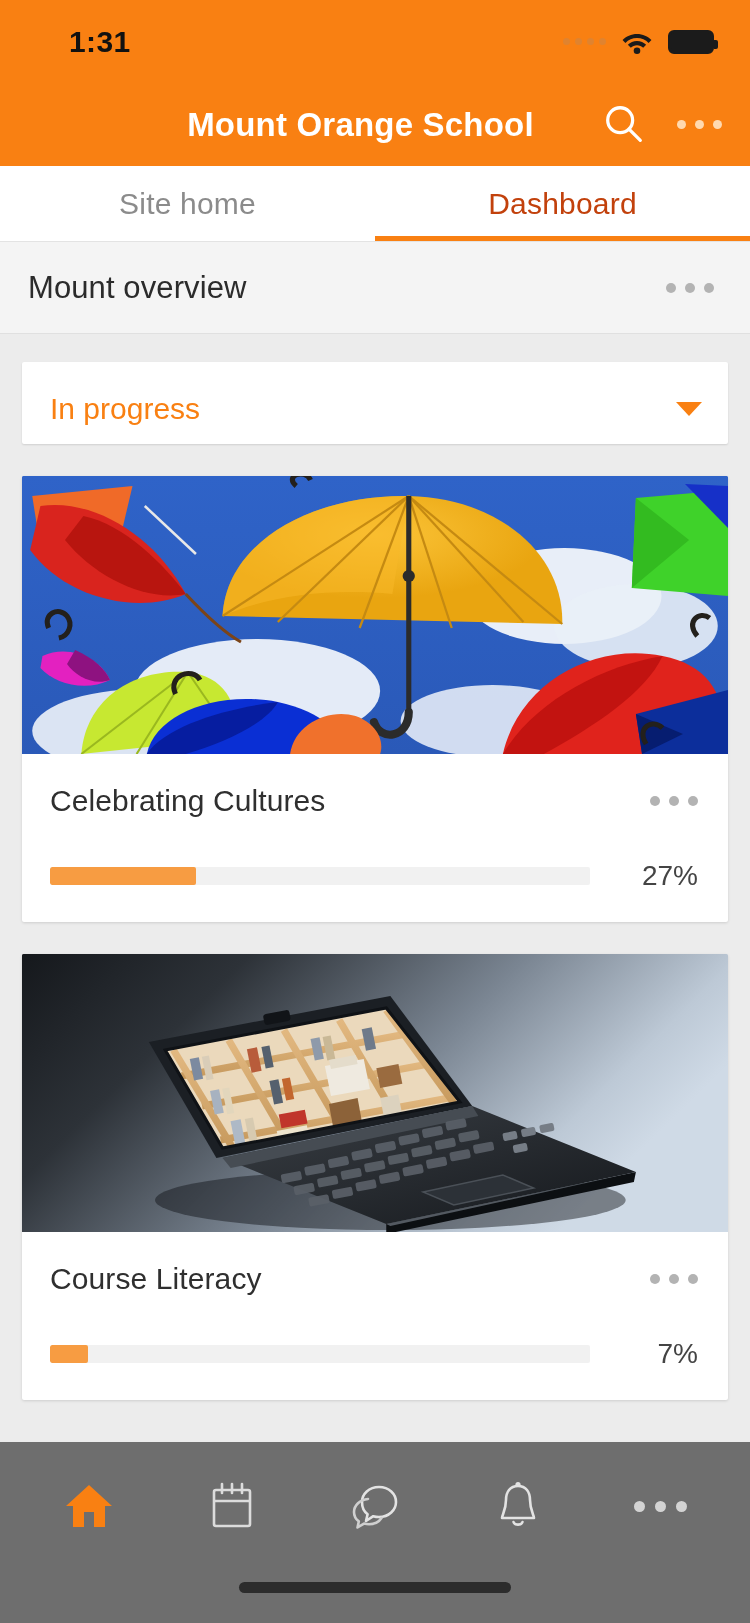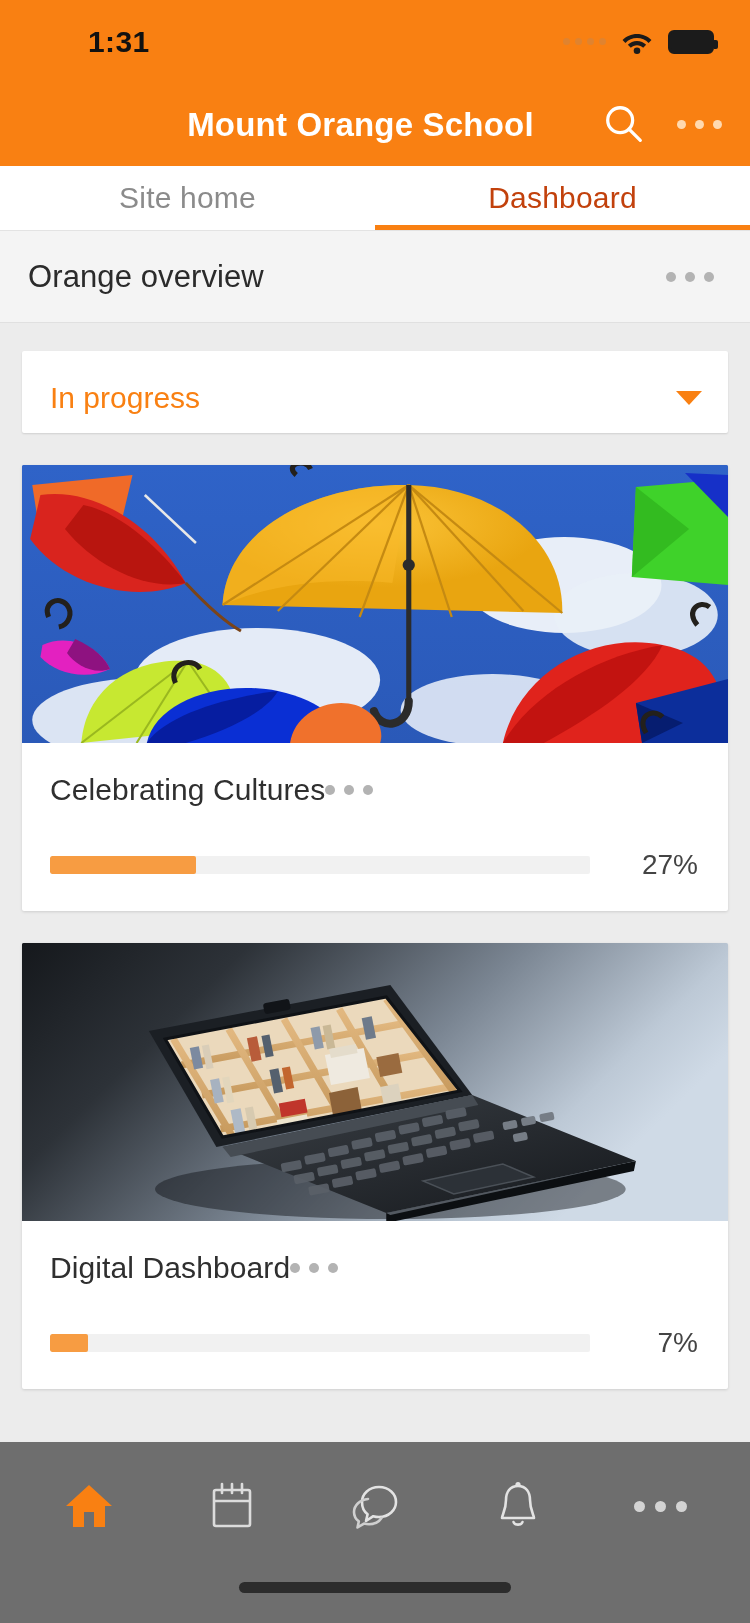--- a/index.html
+++ b/index.html
@@ -19,21 +19,21 @@
     flex-direction: column;
   }
 
   
   .statusbar {
     height: 83px;
     background: #F98012;
     display: flex;
     align-items: center;
     justify-content: space-between;
-    padding: 0 36px 0 88px;
+    padding: 0 36px 0 69px;
     flex: 0 0 auto;
   }
   .status-time {
     color: #111;
     font-size: 30px;
     font-weight: 600;
     letter-spacing: 0.4px;
   }
   .status-right {
     display: flex;
@@ -83,21 +83,21 @@
   }
   .nav-actions { display: flex; align-items: center; gap: 30px; padding-right: 16px; }
   .search-icon { width: 46px; height: 46px; display: block; }
   .dots-h {
     display: flex; gap: 9px; align-items: center;
   }
   .dots-h i { width: 9px; height: 9px; border-radius: 50%; background: #ffd9b0; display:block; }
 
   
   .tabs {
-    height: 65px;
+    height: 76px;
     background: #ffffff;
     display: flex;
     flex: 0 0 auto;
     border-bottom: 1px solid #e3e3e3;
   }
   .tab {
     flex: 1;
     display: flex;
     align-items: center;
     justify-content: center;
@@ -164,21 +164,21 @@
   .card {
     background: #ffffff;
     border-radius: 2px;
     box-shadow: 0 1px 3px rgba(0,0,0,0.13);
     overflow: hidden;
     margin-bottom: 32px;
   }
   .card-image { height: 278px; width: 100%; position: relative; overflow: hidden; }
   .card-body { padding: 30px 30px 30px 28px; }
   .card-row {
-    display: flex; align-items: center; justify-content: flex-start;
+    display: flex; align-items: center; justify-content: space-between;
   }
   .card-title { font-size: 30px; color: #2f2f2f; letter-spacing: 0.1px; }
   .progress-row {
     display: flex; align-items: center; margin-top: 42px; gap: 22px;
   }
   .progress-track {
     flex: 1;
     height: 18px;
     background: #f1f1f1;
     border-radius: 2px;
@@ -272,21 +272,21 @@
   <div class="tabs">
     <div class="tab">
       <span>Site home</span>
     </div>
     <div class="tab active">
       <span>Dashboard</span>
     </div>
   </div>
 
   <div class="section-head">
-    <div class="section-title">Orange overview</div>
+    <div class="section-title">Mount overview</div>
     <span class="dots-gray">
       <i></i>
         <i></i>
         <i></i>
     </span>
   </div>
 
   <div class="content">
 
     <div class="select-box">
@@ -502,21 +502,21 @@
               <rect x="506" y="170" width="14" height="8" rx="2" transform="rotate(-11 513 174)"></rect>
               <rect x="480" y="190" width="14" height="8" rx="2" transform="rotate(-11 487 194)"></rect>
             </g>
 
             <path d="M356 270 L596 219 L600 218 L360 272 Z" fill="#9aa4b0" opacity="0.5"></path>
           </svg>
         </div>
       </div>
       <div class="card-body">
         <div class="card-row">
-          <div class="card-title">Digital Dashboard</div>
+          <div class="card-title">Course Literacy</div>
           <span class="dots-gray">
             <i></i>
               <i></i>
               <i></i>
           </span>
         </div>
         <div class="progress-row">
           <div class="progress-track">
             <div class="progress-fill" id="pf1" style="width: 7%;"></div>
           </div>

